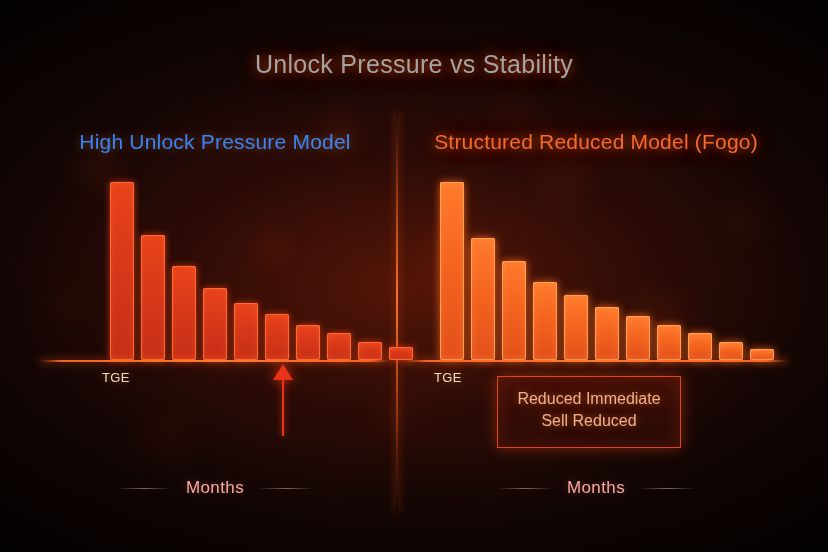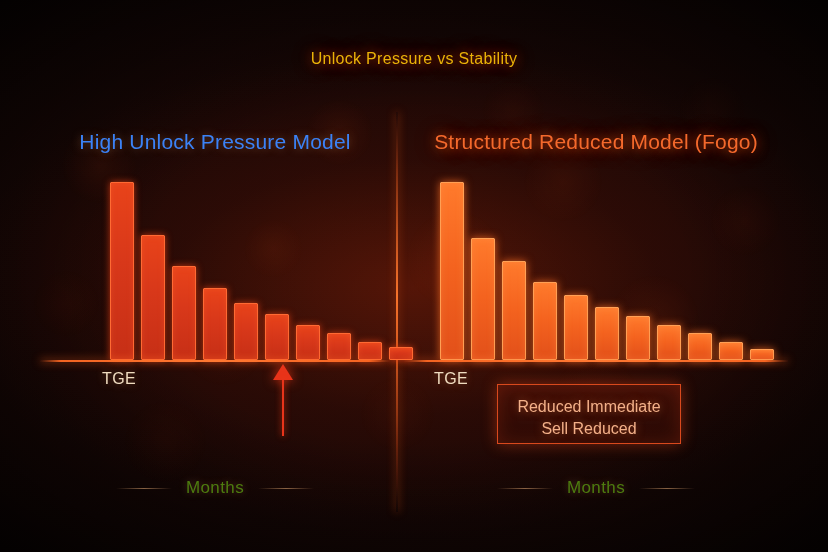--- a/index.html
+++ b/index.html
@@ -64,23 +64,23 @@
       repeating-linear-gradient(90deg, rgba(255,255,255,0.04) 0px, rgba(0,0,0,0.05) 1px, rgba(255,255,255,0.03) 2px);
   }
 
   
   #chart-title {
     position: absolute;
     top: 50px;
     left: 0;
     width: 828px;
     text-align: center;
-    font-size: 16px;
+    font-size: 25px;
     letter-spacing: 0.3px;
-    color: #eab308;
+    color: #a3a3a3;
     text-shadow: 0 0 12px rgba(255, 90, 25, 0.75), 0 0 26px rgba(220, 60, 12, 0.45);
   }
 
   
   #panel-divider {
     position: absolute;
     left: 396px;
     top: 112px;
     width: 2px;
     height: 400px;
@@ -165,21 +165,21 @@
       rgba(255,105,35,0.95) 6%,
       rgba(255,120,50,1) 50%,
       rgba(255,105,35,0.95) 94%,
       rgba(255,80,20,0.10) 100%);
     box-shadow: 0 0 8px rgba(255, 100, 30, 0.85);
   }
 
   .tge-label {
     position: absolute;
     top: 258px;
-    font-size: 16px;
+    font-size: 13px;
     color: #f0dcc0;
     letter-spacing: 0.4px;
     text-shadow: 0 0 8px rgba(255,170,110,0.4);
   }
   #panel-left  .tge-label { left: 62px; }
   #panel-right .tge-label { left: 30px; }
 
   
   .arrow {
     position: absolute;
@@ -203,23 +203,23 @@
     border-bottom: 16px solid #e8341a;
     filter: drop-shadow(0 0 6px rgba(240, 55, 20, 0.9));
   }
   #arrow-left { left: 231px; top: 252px; height: 72px; }
   #arrow-left .shaft { top: 14px; height: 58px; }
 
   
   #annotation-box {
     position: absolute;
     left: 93px;
-    top: 272px;
+    top: 264px;
     width: 184px;
-    padding: 11px 8px 3px;
+    padding: 11px 8px 15px;
     box-sizing: border-box;
     border: 1px solid #d9491d;
     background: linear-gradient(to bottom, rgba(70,16,7,0.78), rgba(45,10,5,0.72));
     box-shadow: 0 0 14px rgba(230, 70, 25, 0.45), inset 0 0 18px rgba(190, 55, 18, 0.28);
     text-align: center;
   }
   #annotation-box .line {
     font-size: 16px;
     line-height: 22px;
     color: #f3b089;
@@ -237,21 +237,21 @@
     justify-content: center;
     gap: 14px;
   }
   .axis-caption .rule {
     height: 1px;
     width: 56px;
     background: linear-gradient(to right, rgba(230,150,90,0), rgba(235,175,120,0.55), rgba(230,150,90,0));
   }
   .axis-caption .cap-text {
     font-size: 17px;
-    color: #4d7c0f;
+    color: #fca5a5;
     letter-spacing: 0.4px;
     text-shadow: 0 0 8px rgba(255,180,120,0.3);
   }
 </style>
 </head>
 <body>
 
 <div id="stage">
 
   <div class="bg-base"></div>

